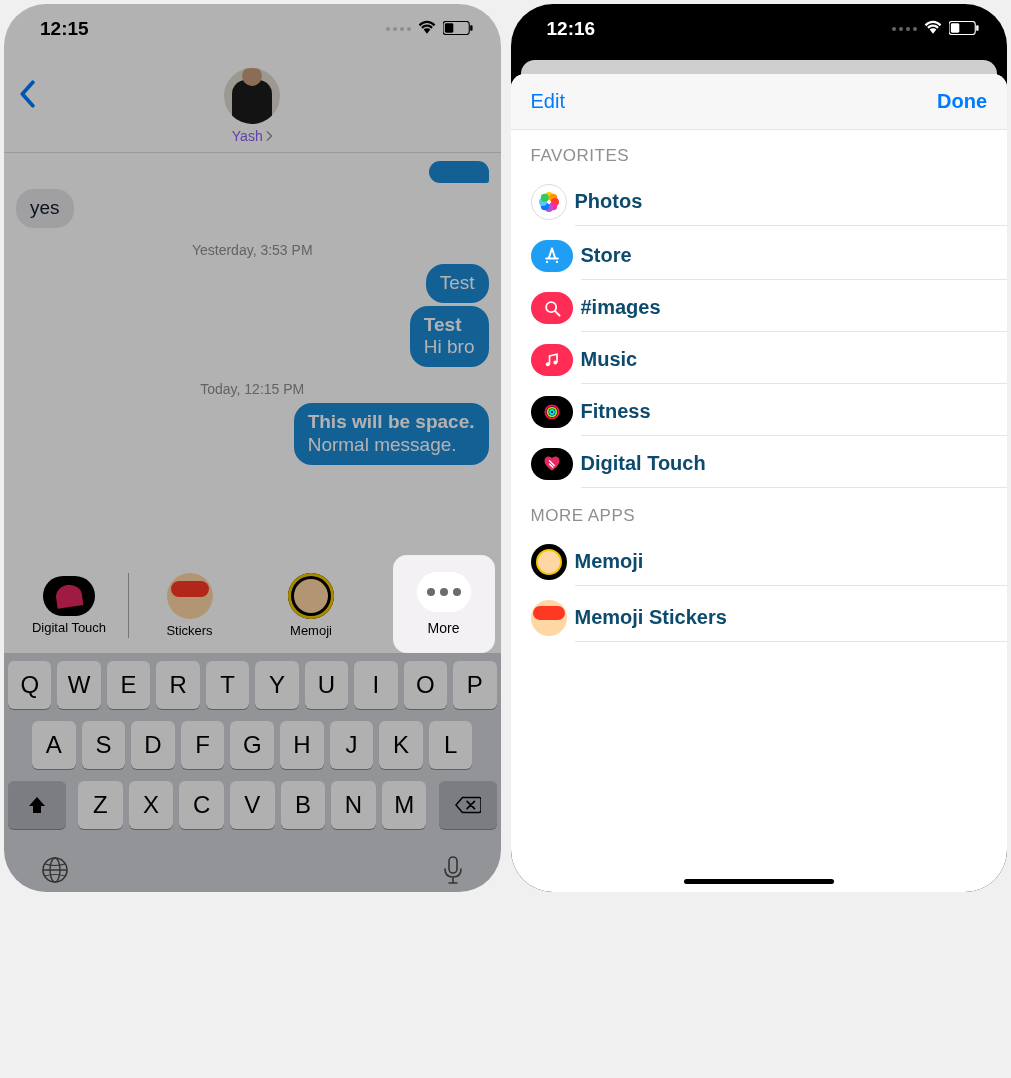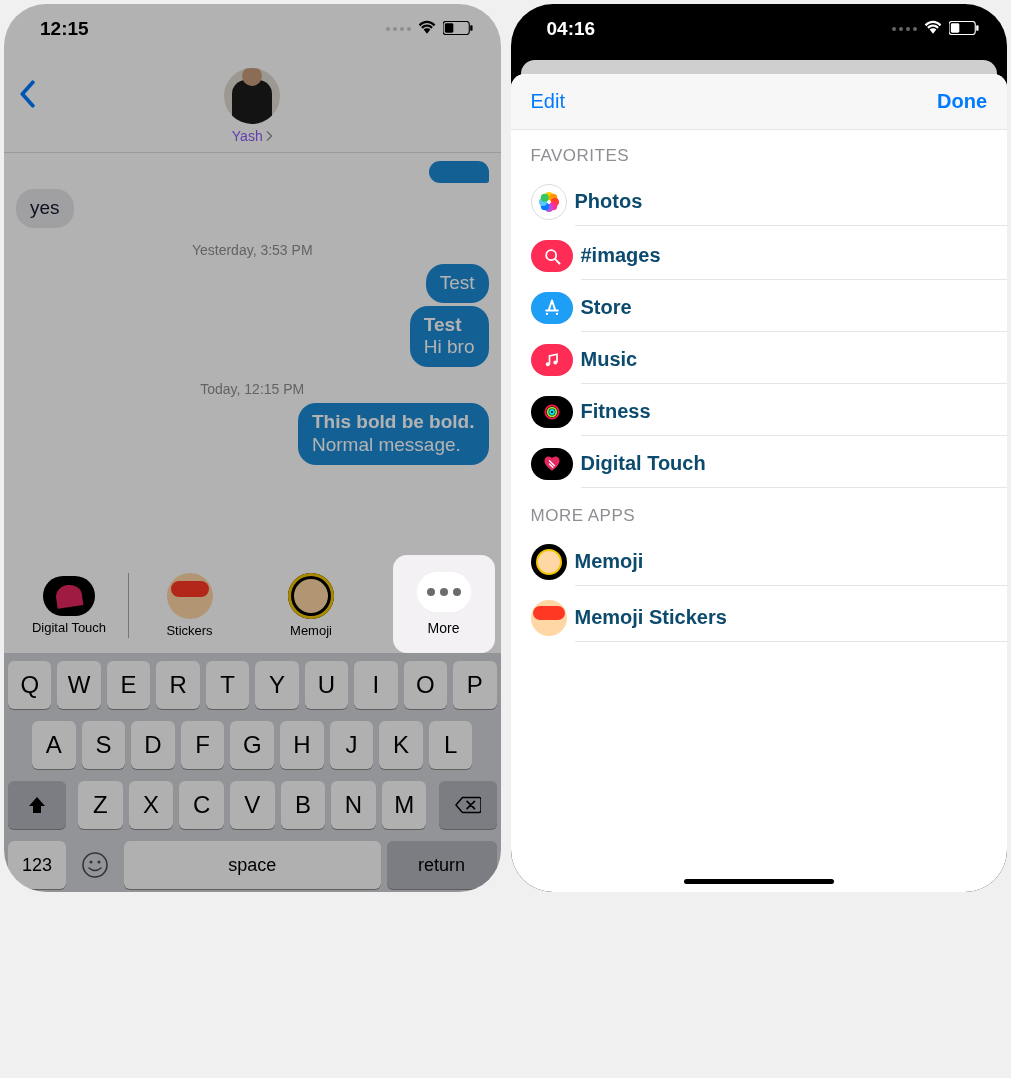--- a/index.html
+++ b/index.html
@@ -236,21 +236,21 @@
       </div>
     <div class="row out">
         <div class="bubble out">
       <span class="bold">Test</span><br>
       <span>Hi bro</span>
     </div>
       </div>
     <div class="ts">Today, 12:15 PM</div>
     <div class="row out">
         <div class="bubble out">
-      <span class="bold">This bold be bold.</span><br>
+      <span class="bold">This will be space.</span><br>
       <span>Normal message.</span>
     </div>
       </div>
   </div>
 
   <div class="app-drawer">
     <div class="app-item">
       <div class="mini-icon digital">
           <div class="heart"></div>
         </div>
@@ -317,33 +317,20 @@
           <div class="key">N</div>
           <div class="key">M</div>
         </div>
       <div class="key mod">
         <svg width="26" height="20" viewBox="0 0 28 20">
             <path d="M8 2 L26 2 Q28 2 28 4 L28 16 Q28 18 26 18 L8 18 L1 10 Z" fill="none" stroke="#000" stroke-width="1.6"></path>
             <path d="M13 6 L21 14 M21 6 L13 14" stroke="#000" stroke-width="1.8" stroke-linecap="round"></path>
           </svg>
       </div>
     </div>
-    <div class="krow bottom">
-      <div class="key num">123</div>
-      <div class="key emoji">
-        <svg width="28" height="28" viewBox="0 0 28 28">
-            <circle cx="14" cy="14" r="12" fill="none" stroke="#4a4a4c" stroke-width="1.6"></circle>
-            <circle cx="10" cy="11" r="1.5" fill="#4a4a4c"></circle>
-            <circle cx="18" cy="11" r="1.5" fill="#4a4a4c"></circle>
-            <path d="M8 17 Q14 22 20 17" fill="none" stroke="#4a4a4c" stroke-width="1.6" stroke-linecap="round"></path>
-          </svg>
-      </div>
-      <div class="key space">space</div>
-      <div class="key return" style="background:#b0b4bc;">return</div>
-    </div>
     <div class="kb-footer">
       <span>
         <svg width="30" height="30" viewBox="0 0 30 30">
             <circle cx="15" cy="15" r="12" fill="none" stroke="#4a4a4c" stroke-width="1.6"></circle>
             <ellipse cx="15" cy="15" rx="5" ry="12" fill="none" stroke="#4a4a4c" stroke-width="1.4"></ellipse>
             <line x1="3" y1="15" x2="27" y2="15" stroke="#4a4a4c" stroke-width="1.4"></line>
             <path d="M5 9 Q15 12 25 9 M5 21 Q15 18 25 21" fill="none" stroke="#4a4a4c" stroke-width="1.2"></path>
           </svg>
       </span>
       <span>
@@ -352,21 +339,21 @@
             <path d="M4 14 Q4 22 12 22 Q20 22 20 14 M12 22 L12 28 M8 28 L16 28" fill="none" stroke="#4a4a4c" stroke-width="1.6" stroke-linecap="round"></path>
           </svg>
       </span>
     </div>
   </div>
   <div class="home-indicator"></div>
 </div>
 
 <div class="phone phone-right">
   <div class="status-bar">
-    <span>04:16</span>
+    <span>12:16</span>
     <div class="status-right">
       <div class="dots-signal">
           <span style="background:#666"></span>
           <span style="background:#666"></span>
           <span style="background:#666"></span>
           <span style="background:#666"></span>
         </div>
       <span class="wifi-icon">
         <svg viewBox="0 0 24 18">
             <path d="M12 17 L8 12 C10 10 14 10 16 12 Z M5 9 C9 5 15 5 19 9 L17 11 C14 8 10 8 7 11 Z M2 6 C8 0 16 0 22 6 L20 8 C15 3 9 3 4 8 Z" fill="#fff"></path>
@@ -403,39 +390,39 @@
                 <circle r="4" cx="0" cy="6" fill="#af52de"></circle>
                 <circle r="4" cx="-4.2" cy="4.2" fill="#007aff"></circle>
                 <circle r="4" cx="-6" cy="0" fill="#5ac8fa"></circle>
                 <circle r="4" cx="-4.2" cy="-4.2" fill="#34c759"></circle>
               </g>
             </svg>
         </div>
         <div class="row-label">Photos</div>
       </div>
       <div class="list-row">
-        <div class="app-icon images">
-          <svg viewBox="0 0 24 24">
-              <circle cx="11" cy="11" r="6" fill="none" stroke="#fff" stroke-width="2.2"></circle>
-              <line x1="16" y1="16" x2="21" y2="21" stroke="#fff" stroke-width="2.4" stroke-linecap="round"></line>
-            </svg>
-        </div>
-        <div class="row-label">#images</div>
-      </div>
-      <div class="list-row">
         <div class="app-icon store">
           <svg viewBox="0 0 24 24">
               <path d="M12 3 L8 15 M12 3 L16 15 M5 15 L19 15" stroke="#fff" stroke-width="2.4" stroke-linecap="round"></path>
               <circle cx="6" cy="19" r="1.4" fill="#fff"></circle>
               <circle cx="18" cy="19" r="1.4" fill="#fff"></circle>
             </svg>
         </div>
         <div class="row-label">Store</div>
       </div>
       <div class="list-row">
+        <div class="app-icon images">
+          <svg viewBox="0 0 24 24">
+              <circle cx="11" cy="11" r="6" fill="none" stroke="#fff" stroke-width="2.2"></circle>
+              <line x1="16" y1="16" x2="21" y2="21" stroke="#fff" stroke-width="2.4" stroke-linecap="round"></line>
+            </svg>
+        </div>
+        <div class="row-label">#images</div>
+      </div>
+      <div class="list-row">
         <div class="app-icon music">
           <svg viewBox="0 0 24 24">
               <path d="M9 17 V7 L18 5 V15" fill="none" stroke="#fff" stroke-width="2"></path>
               <circle cx="7" cy="17" r="2.4" fill="#fff"></circle>
               <circle cx="16" cy="15" r="2.4" fill="#fff"></circle>
             </svg>
         </div>
         <div class="row-label">Music</div>
       </div>
       <div class="list-row">

